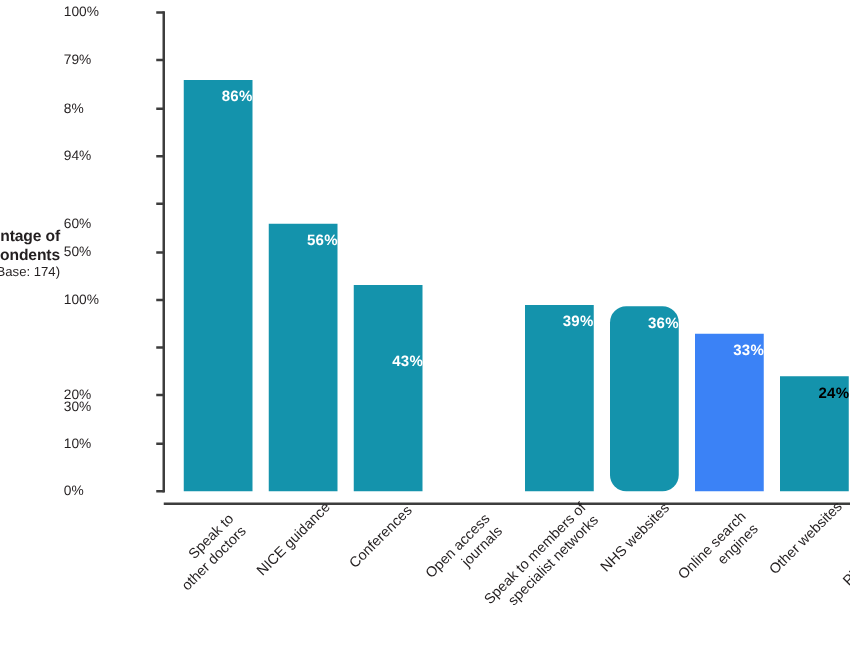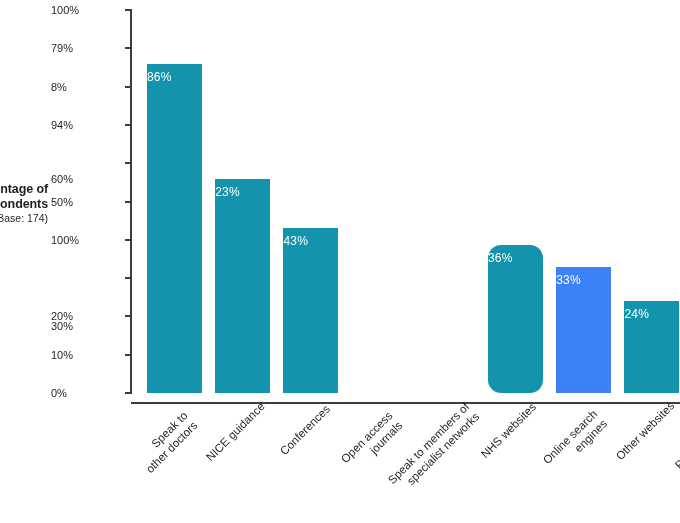--- a/index.html
+++ b/index.html
@@ -101,23 +101,23 @@
     position: absolute;
     bottom: 0;
     background: #1493ac;
     box-sizing: border-box;
   }
   .bar-value {
     position: absolute;
     top: 6px;
     left: 0;
     right: 0;
-    text-align: left;
+    text-align: right;
     font-size: 12px;
-    font-weight: normal;
+    font-weight: bold;
     color: #ffffff;
     letter-spacing: 0.2px;
   }
 
   
   #cat-labels {
     position: absolute;
     left: 131px;
     top: 404px;
     width: 549px;
@@ -175,33 +175,36 @@
       <div class="tick-label" style="top: 354.7px;">10%</div>
       <div class="tick" style="top: 392px;"></div>
       <div class="tick-label" style="top: 393px;">0%</div>
     </div>
 
   <div id="bars">
       <div class="bar" title="Speak to other doctors 86%" style="left: 16px; width: 55px; height: 329.38px; background: rgb(20, 147, 172);">
         <span class="bar-value" style="color: rgb(255, 255, 255);">86%</span>
       </div>
       <div class="bar" title="NICE guidance 56%" style="left: 84.2px; width: 55px; height: 214.48px; background: rgb(20, 147, 172);">
-        <span class="bar-value" style="color: rgb(255, 255, 255);">23%</span>
+        <span class="bar-value" style="color: rgb(255, 255, 255);">56%</span>
       </div>
       <div class="bar" title="Conferences 43%" style="left: 152.4px; width: 55px; height: 164.69px; background: rgb(20, 147, 172);">
-        <span class="bar-value" style="color: rgb(255, 255, 255);">43%</span>
+        <span class="bar-value" style="color: rgb(255, 255, 255); margin-top: 48px;">43%</span>
+      </div>
+      <div class="bar" title="Speak to members of specialist networks 39%" style="left: 288.8px; width: 55px; height: 149.37px; background: rgb(20, 147, 172);">
+        <span class="bar-value" style="color: rgb(255, 255, 255);">39%</span>
       </div>
       <div class="bar" title="NHS websites 36%" style="left: 357px; width: 55px; height: 148px; background: rgb(20, 147, 172); border-radius: 13px;">
         <span class="bar-value" style="color: rgb(255, 255, 255);">36%</span>
       </div>
       <div class="bar" title="Online search engines 33%" style="left: 425.2px; width: 55px; height: 126.39px; background: #3b82f6;">
         <span class="bar-value" style="color: rgb(255, 255, 255);">33%</span>
       </div>
       <div class="bar" title="Other websites 24%" style="left: 493.4px; width: 55px; height: 91.92px; background: rgb(20, 147, 172);">
-        <span class="bar-value" style="color: #ffffff;">24%</span>
+        <span class="bar-value" style="color: #000000;">24%</span>
       </div>
     </div>
 
   <div id="cat-labels">
       <div class="cat-label" style="left: 1.92906px; top: 51.5709px;"><span class="l1">Speak to</span><span class="l2">other doctors</span></div>
       <div class="cat-label" style="left: 72.0194px; top: 49.6806px;"><span class="l1">NICE guidance</span></div>
       <div class="cat-label" style="left: 146.289px; top: 43.6112px;"><span class="l1">Conferences</span></div>
       <div class="cat-label" style="left: 206.529px; top: 51.571px;"><span class="l1">Open access</span><span class="l2">journals</span></div>
       <div class="cat-label" style="left: 253.638px; top: 72.6615px;"><span class="l1">Speak to members of</span><span class="l2">specialist networks</span></div>
       <div class="cat-label" style="left: 347.389px; top: 47.1107px;"><span class="l1">NHS websites</span></div>

